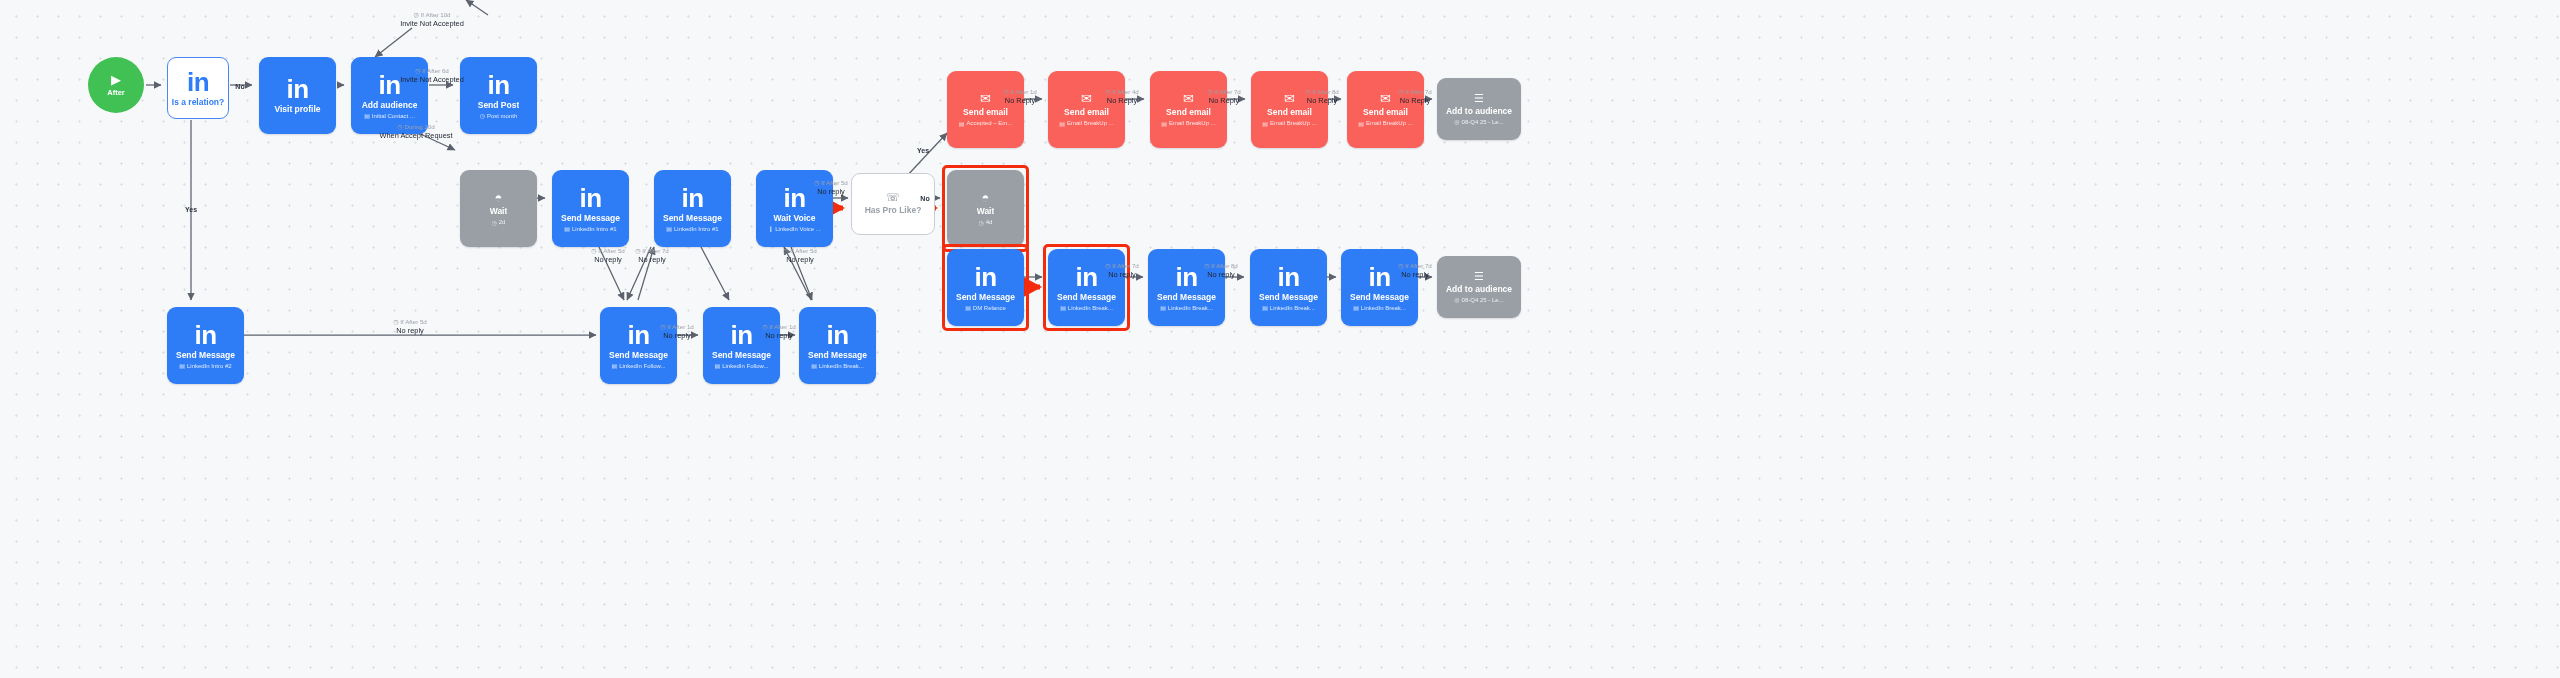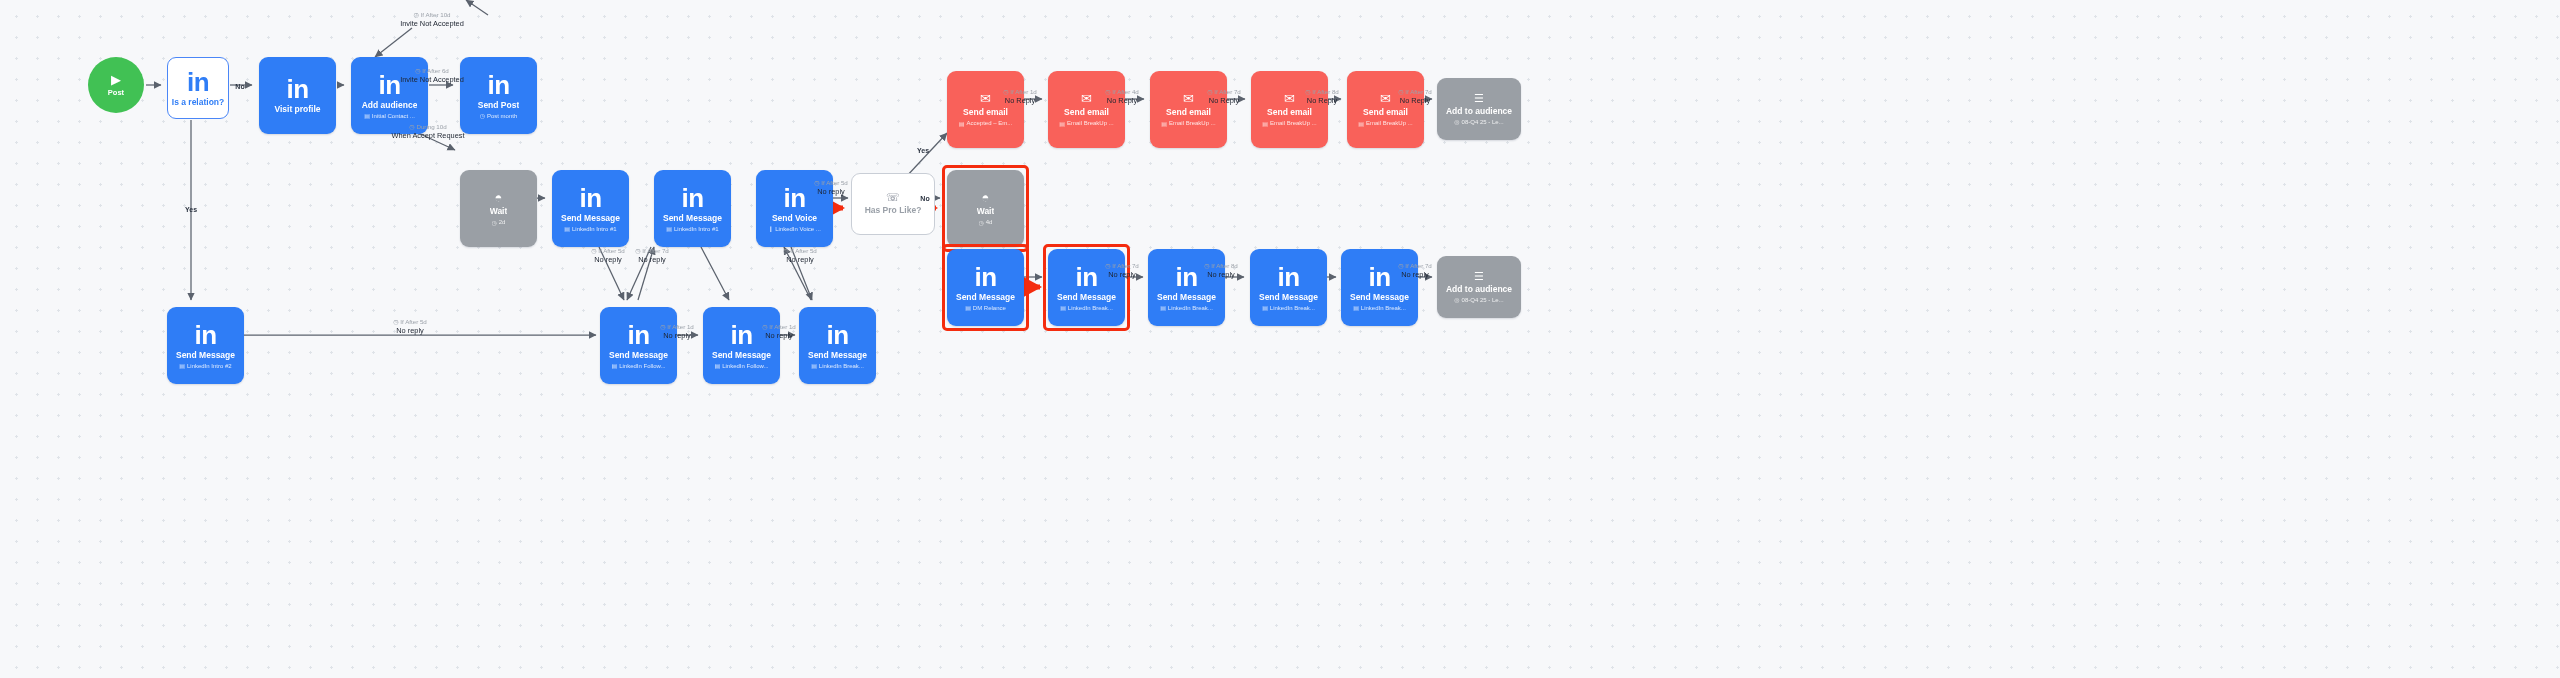--- a/index.html
+++ b/index.html
@@ -88,21 +88,21 @@
     <g stroke="#f42c0e" stroke-width="5" fill="none" marker-end="url(#ahr)">
       <path d="M800,208 L843,208"></path>
       <path d="M893,208 L936,208"></path>
       <path d="M1012,287 L1040,287"></path>
     </g>
   </svg>
 
   <div id="nodes">
       <div class="node n-start" style="left: 88px; top: 57px;">
         <div class="glyph" style="color: rgb(255, 255, 255); font-size: 13px;">▶</div>
-        <div class="ttl" style="font-size: 7.5px;">Post</div>
+        <div class="ttl" style="font-size: 7.5px;">After</div>
       </div>
       <div class="node n-cond" style="left: 167px; top: 57px;">
         <div class="glyph in-mark blue">in</div>
         <div class="ttl blue">Is a relation?</div>
       </div>
       <div class="node n-li" style="left: 259px; top: 57px;">
         <div class="glyph in-mark">in</div>
         <div class="ttl">Visit profile</div>
       </div>
       <div class="node n-li" style="left: 351px; top: 57px;">
@@ -140,21 +140,21 @@
       <div class="node n-li" style="left: 654px; top: 170px;">
         <div class="glyph in-mark">in</div>
         <div class="ttl">Send Message</div>
         <div class="sub">
           <span class="si">▤</span>
           <span>LinkedIn Intro #1</span>
         </div>
       </div>
       <div class="node n-li" style="left: 756px; top: 170px;">
         <div class="glyph in-mark">in</div>
-        <div class="ttl">Send Voice</div>
+        <div class="ttl">Wait Voice</div>
         <div class="sub">
           <span class="si">❙</span>
           <span>LinkedIn Voice ...</span>
         </div>
       </div>
       <div class="node n-dec" style="left: 851px; top: 173px;">
         <div class="glyph" style="color: rgb(107, 114, 128); font-size: 11px;">☏</div>
         <div class="ttl dec">Has Pro Like?</div>
       </div>
       <div class="hl" style="left: 942px; top: 165px; width: 87px; height: 87px;"></div>
@@ -300,21 +300,21 @@
   <div id="labels">
       <div class="elabel" style="left: 240px; top: 84px;"><span class="el-plain">No</span></div>
       <div class="elabel" style="left: 432px; top: 20px;">
         <span class="el-cond">◷ If After 10d</span>
         <span class="el-main">Invite Not Accepted</span>
       </div>
       <div class="elabel" style="left: 432px; top: 76px;">
         <span class="el-cond">◷ If After 6d</span>
         <span class="el-main">Invite Not Accepted</span>
       </div>
-      <div class="elabel" style="left: 428px; top: 132px;">
+      <div class="elabel" style="left: 416px; top: 132px;">
         <span class="el-cond">◷ During 10d</span>
         <span class="el-main">When Accept Request</span>
       </div>
       <div class="elabel" style="left: 191px; top: 207px;"><span class="el-plain">Yes</span></div>
       <div class="elabel" style="left: 608px; top: 256px;">
         <span class="el-cond">◷ If After 5d</span>
         <span class="el-main">No reply</span>
       </div>
       <div class="elabel" style="left: 652px; top: 256px;">
         <span class="el-cond">◷ If After 7d</span>

